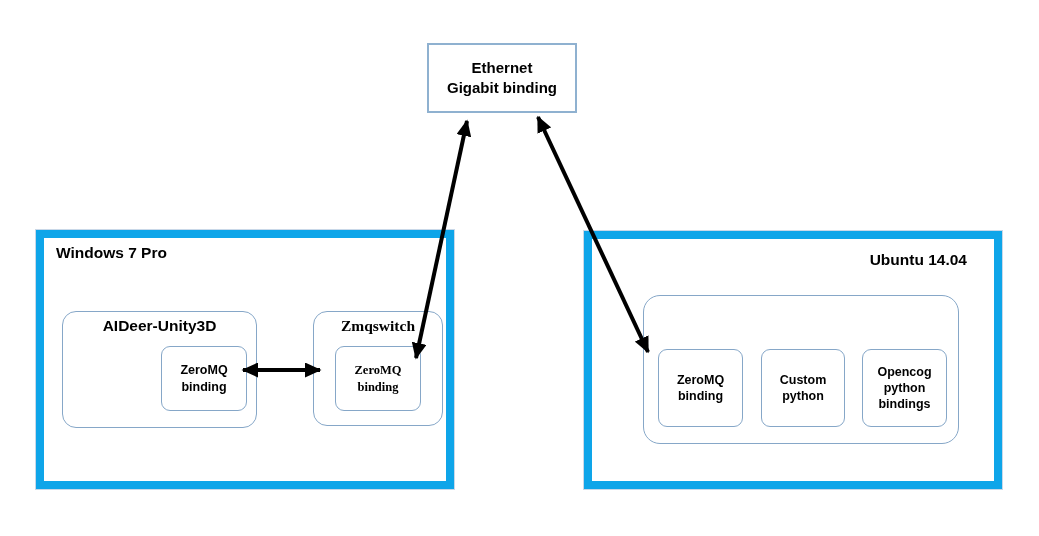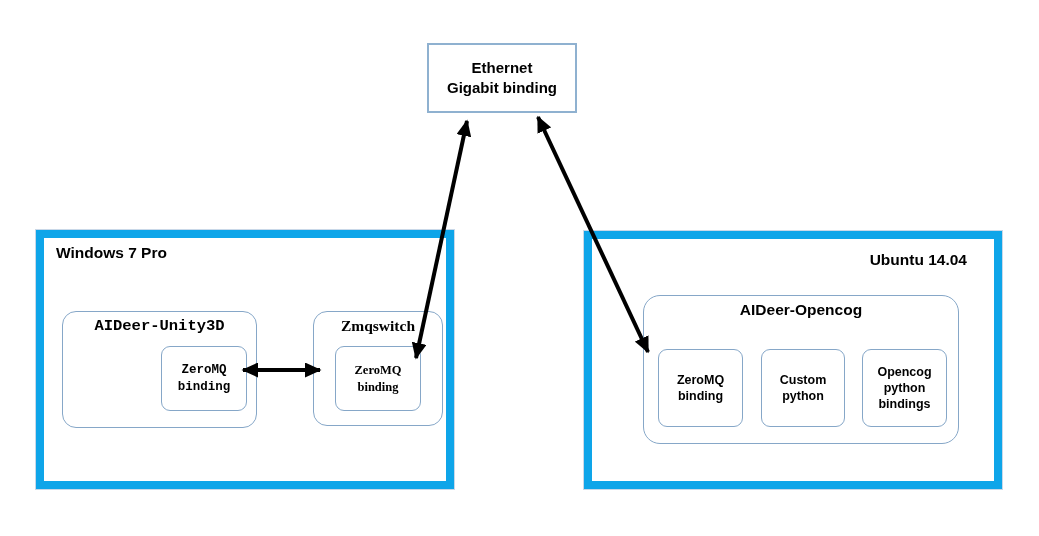--- a/index.html
+++ b/index.html
@@ -80,40 +80,39 @@
 <div class="canvas">
 
   <div class="box switch-box" style="left:427px; top:43px; width:150px; height:70px;">
     <div>Ethernet</div>
     <div>Gigabit binding</div>
   </div>
 
   <div class="box os-box" style="left:36px; top:230px; width:418px; height:259px;">
     <span class="os-label" style="left:12px; top:6px;">Windows 7 Pro</span>
 
-    <div class="box group-box" style="left:18px; top:73px; width:195px; height:117px;font-family:Liberation Mono, monospace;">
+    <div class="box group-box" style="left:18px; top:73px; width:195px; height:117px;">
       <span class="group-title">AIDeer-Unity3D</span>
       <div class="box inner-box" style="left:98px; top:34px; width:86px; height:65px;">
         <span>ZeroMQ binding</span>
       </div>
     </div>
 
     <div class="box group-box" style="left:269px; top:73px; width:130px; height:115px;font-family:Liberation Serif, serif;">
       <span class="group-title">Zmqswitch</span>
       <div class="box inner-box" style="left:21px; top:34px; width:86px; height:65px;">
         <span>ZeroMQ binding</span>
       </div>
     </div>
   </div>
 
   <div class="box os-box" style="left:584px; top:231px; width:418px; height:258px;">
     <span class="os-label" style="right:27px; top:6px;margin-top:6px;">Ubuntu 14.04</span>
 
     <div class="box group-box" style="left:51px; top:56px; width:316px; height:149px; border-radius:17px;">
-      <span class="group-title">AIDeer-Opencog</span>
       <div class="box inner-box" style="left:14px; top:53px; width:85px; height:78px;">
         <span>ZeroMQ binding</span>
       </div>
       <div class="box inner-box" style="left:218px; top:53px; width:85px; height:78px;">
         <span>Opencog python bindings</span>
       </div>
       <div class="box inner-box" style="left:117px; top:53px; width:84px; height:78px;">
         <span>Custom python</span>
       </div>
     </div>

